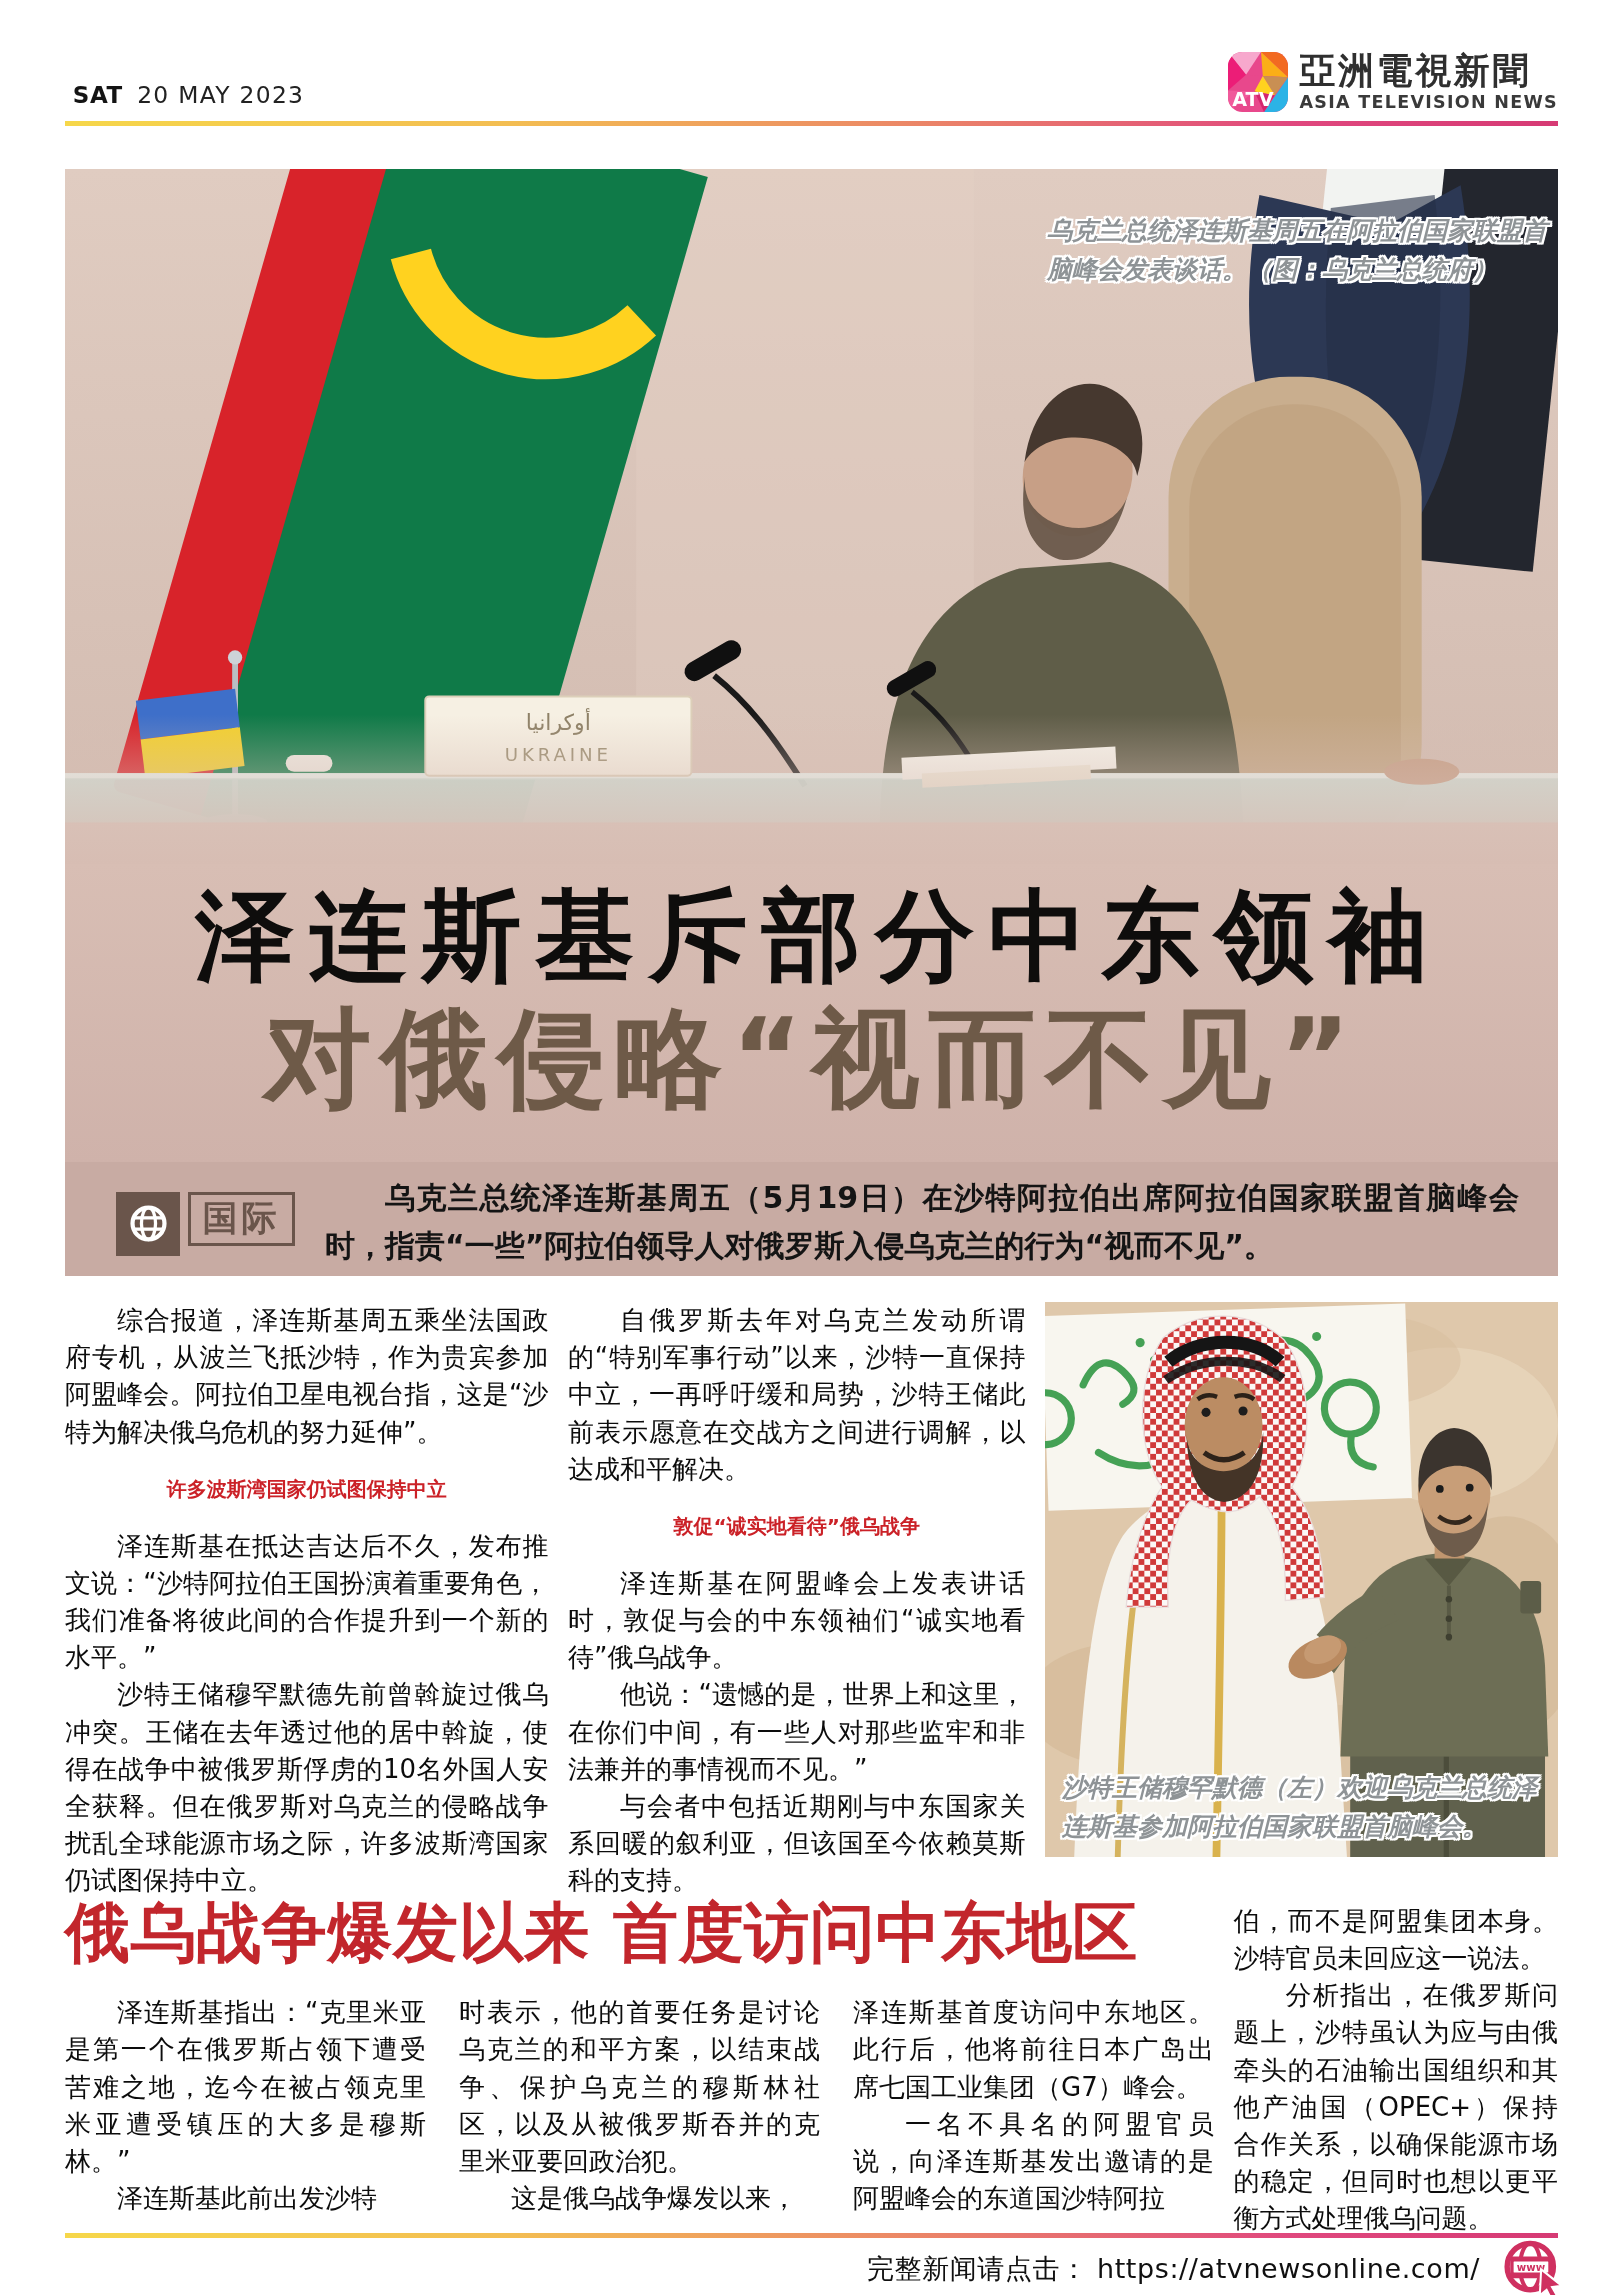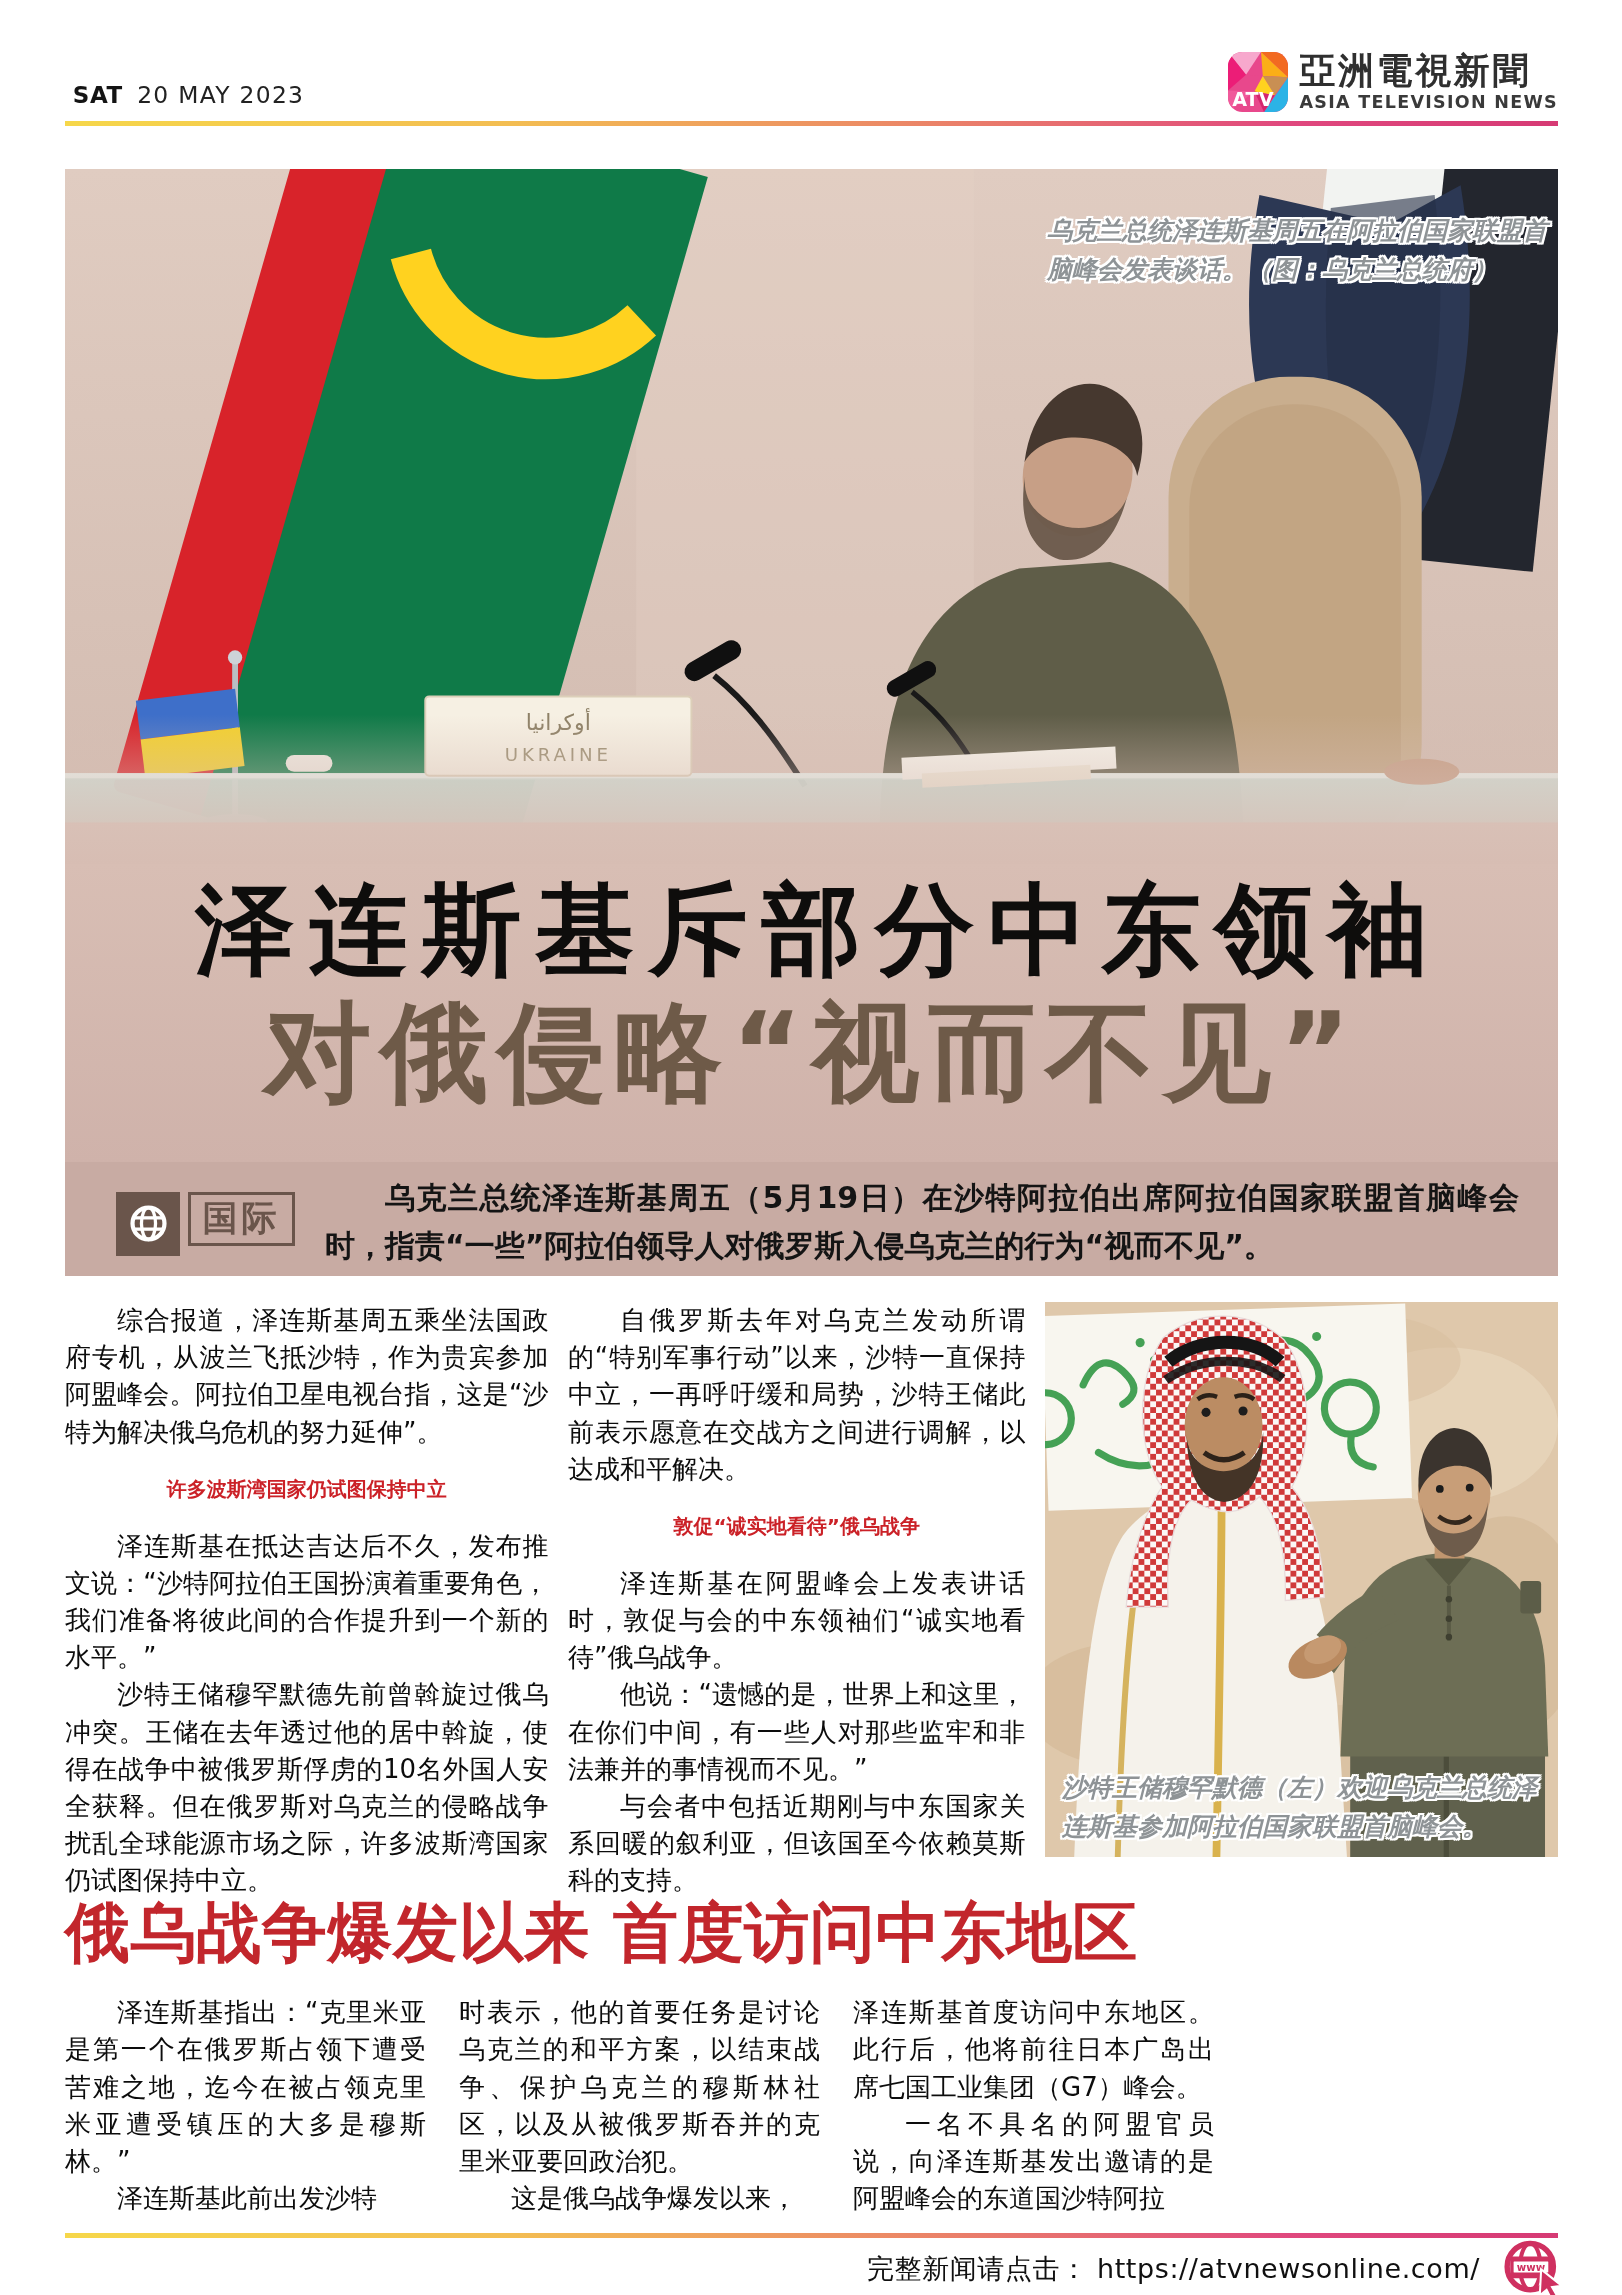--- a/index.html
+++ b/index.html
@@ -23,21 +23,21 @@
 
   
   .hero{position:absolute;top:169px;left:65px;width:1493px;height:1107px;background:#d7bdb3;}
   .hero-photo{position:absolute;top:0;left:0;width:1493px;height:695px;}
   .hero-photo svg{display:block;width:100%;height:100%;}
   .photo-caption{font-style:italic;font-weight:600;color:#8e9396;line-height:1.55;
         text-shadow:-1.9px -1.9px 0 #fff,1.9px -1.9px 0 #fff,-1.9px 1.9px 0 #fff,1.9px 1.9px 0 #fff,0 -1.9px 0 #fff,0 1.9px 0 #fff,-1.9px 0 0 #fff,1.9px 0 0 #fff;}
   .hero-caption{position:absolute;top:43px;left:982px;width:513px;font-size:25px;}
   .headline{position:absolute;top:695px;left:0;width:1493px;height:299px;text-align:center;
         background:linear-gradient(180deg,#d8beb4 0%,#cfb2aa 100%);}
-  .headline .l1{margin-top:13px;font-size:99px;font-weight:900;letter-spacing:14.3px;color:#0e0d0c;line-height:1.08;padding-left:14px;}
+  .headline .l1{margin-top:19px;font-size:99px;font-weight:900;letter-spacing:14.3px;color:#0e0d0c;line-height:1.08;padding-left:14px;}
   .headline .l2{margin-top:11.7px;font-size:108px;font-weight:900;letter-spacing:9px;color:#6e5a48;line-height:1.05;}
   .lede{position:absolute;top:993px;left:0;width:1493px;height:114px;background:#c8aba3;}
   .lede-inner{display:flex;align-items:center;padding:11.7px 39px 0 51px;}
   .badge{display:flex;align-items:flex-start;flex:0 0 auto;margin-top:3.9px;}
   .badge-globe{width:64px;height:64px;background:#6a554b;display:flex;align-items:center;justify-content:center;}
   .badge-label{margin-left:7.8px;border:3.9px solid #6a554b;color:#6a554b;font-size:35px;font-weight:800;
         letter-spacing:3.9px;padding:6.5px 11.7px;line-height:1;}
   .lede-text{flex:1;margin-left:30px;font-size:30px;font-weight:700;line-height:1.6;
         text-align:justify;text-indent:2em;color:#141414;}
 
@@ -320,20 +320,24 @@
         <div class="bcol">
           <p class="para cont">时表示，他的首要任务是讨论乌克兰的和平方案，以结束战争、保护乌克兰的穆斯林社区，以及从被俄罗斯吞并的克里米亚要回政治犯。</p>
           <p class="para">这是俄乌战争爆发以来，</p>
         </div>
         <div class="bcol">
           <p class="para cont">泽连斯基首度访问中东地区。此行后，他将前往日本广岛出席七国工业集团（G7）峰会。</p>
           <p class="para">一名不具名的阿盟官员说，向泽连斯基发出邀请的是阿盟峰会的东道国沙特阿拉</p>
         </div>
       </div>
     </div>
+    <div class="bcol4">
+      <p class="para cont">伯，而不是阿盟集团本身。沙特官员未回应这一说法。</p>
+      <p class="para">分析指出，在俄罗斯问题上，沙特虽认为应与由俄牵头的石油输出国组织和其他产油国（OPEC+）保持合作关系，以确保能源市场的稳定，但同时也想以更平衡方式处理俄乌问题。</p>
+    </div>
   </div>
 
   <div class="rule bottom"></div>
   <div class="footer">
     <div class="footer-line">完整新闻请点击： https://atvnewsonline.com/</div>
     <span class="footer-icon">
       <svg viewBox="0 0 100 100" width="68" height="68">
         <g stroke="#cf3060" fill="none">
           <circle cx="46" cy="48" r="34" stroke-width="8"></circle>
           <ellipse cx="46" cy="48" rx="15" ry="34" stroke-width="6"></ellipse>

